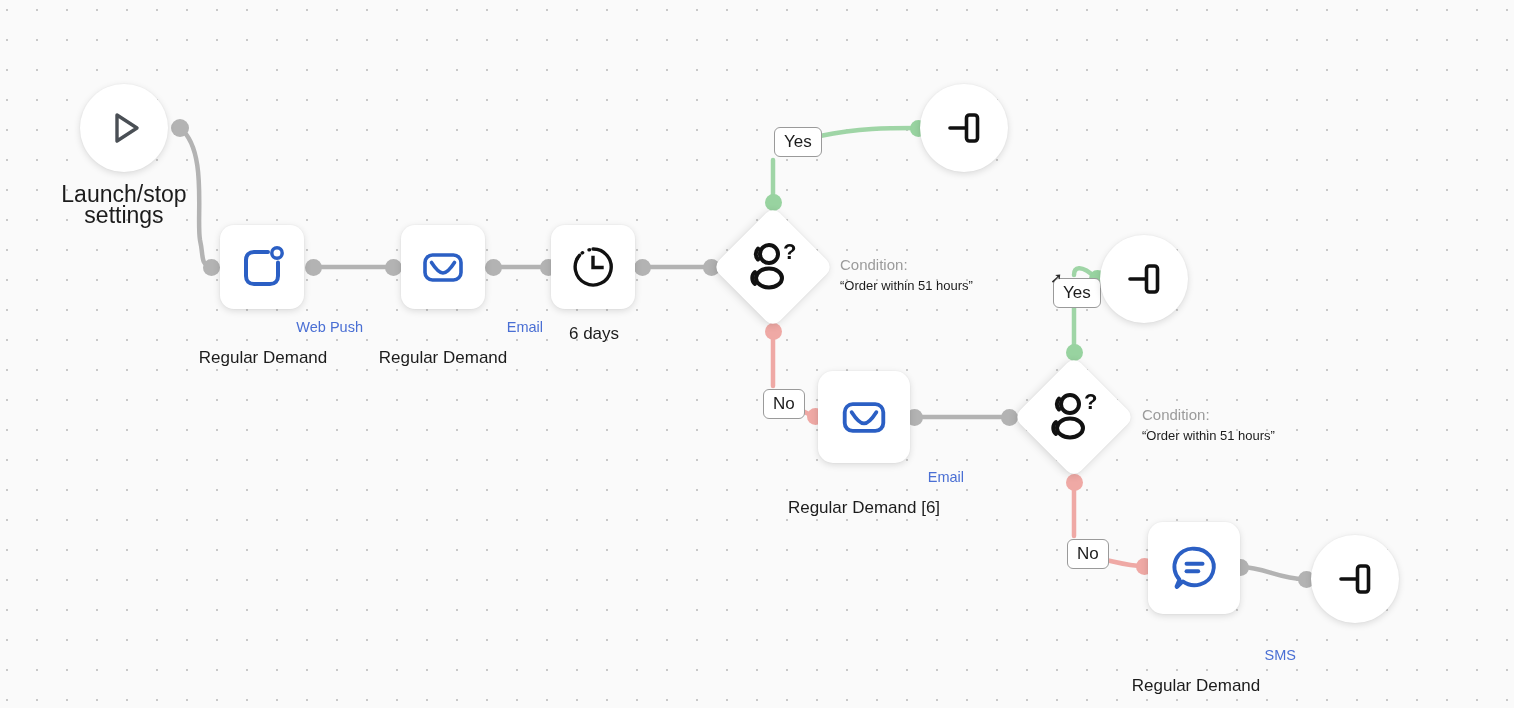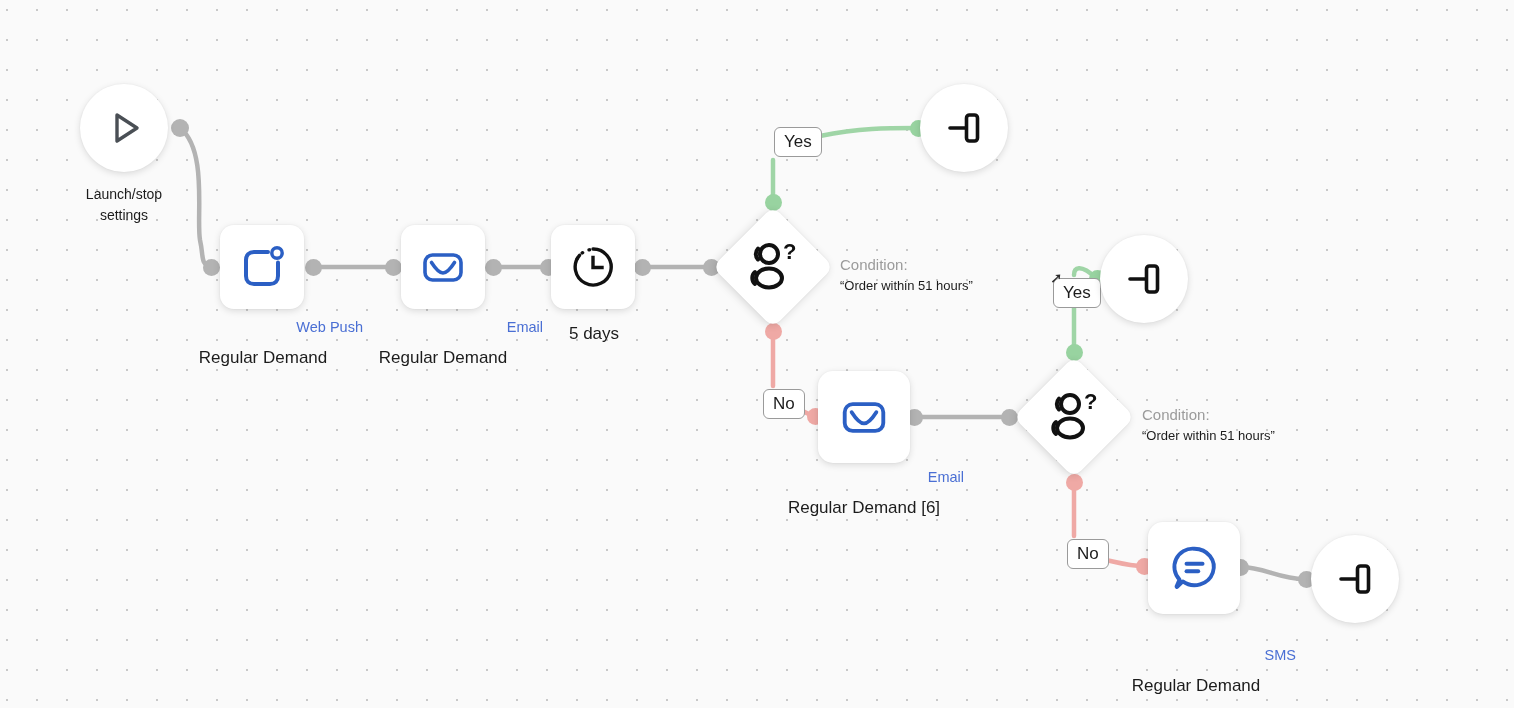--- a/index.html
+++ b/index.html
@@ -51,21 +51,21 @@
   .cap { position: absolute; text-align: center; white-space: nowrap; }
   .cap .chan {
     font-size: 14.5px; color: #4a6fd4; line-height: 19px; text-align: right;
   }
   .cap .nm {
     font-size: 17px; color: #1c1c1c; line-height: 24px; margin-top: 9px;
   }
   .cap .plain {
     font-size: 17px; color: #1c1c1c; line-height: 24px;
   }
-  .cap.two { font-size: 14px; color: #1c1c1c; line-height: 21px; }
+  .cap.two { font-size: 23px; color: #1c1c1c; line-height: 21px; }
 
   
   .cond { position: absolute; white-space: nowrap; line-height: 21px; }
   .cond .lab { font-size: 15px; color: #9b9b9b; }
   .cond .val { font-size: 13px; color: #1c1c1c; }
 
   
   .pill {
     position: absolute;
     background: #ffffff;
@@ -192,21 +192,21 @@
       <span>
         <svg class="icon" width="56" height="56" viewBox="0 0 56 56">
           <path d="M28 10 A18 18 0 1 1 14.5 16.3" fill="none" stroke="#111111" stroke-width="3.4" stroke-linecap="round"></path>
           <path d="M24.5 10.8 A18 18 0 0 0 11.5 21.0" fill="none" stroke="#111111" stroke-width="3.4" stroke-linecap="round" stroke-dasharray="0.5 7"></path>
           <path d="M28 18.5 L28 28.5 L37 28.5" fill="none" stroke="#111111" stroke-width="3.4" stroke-linecap="square"></path>
         </svg>
       </span>
     </div>
   </div>
   <div class="cap" style="left:494px;top:322px;width:200px;">
-    <div class="plain">5 days</div>
+    <div class="plain">6 days</div>
   </div>
 
   <div class="node" style="left:730px;top:224px;">
     <div class="diamond">
       <span class="ic">
         <svg class="icon" width="62" height="58" viewBox="0 0 62 58">
           <circle cx="27" cy="16" r="9" fill="none" stroke="#111111" stroke-width="4"></circle>
           <path d="M16 10.5 A8 8 0 0 0 16 21.5" fill="none" stroke="#111111" stroke-width="4" stroke-linecap="round"></path>
           <text x="41" y="21" font-family="Liberation Sans, sans-serif" font-size="22" font-weight="bold" fill="#111111">?</text>
           <ellipse cx="27" cy="40" rx="13" ry="9.5" fill="none" stroke="#111111" stroke-width="4"></ellipse>

